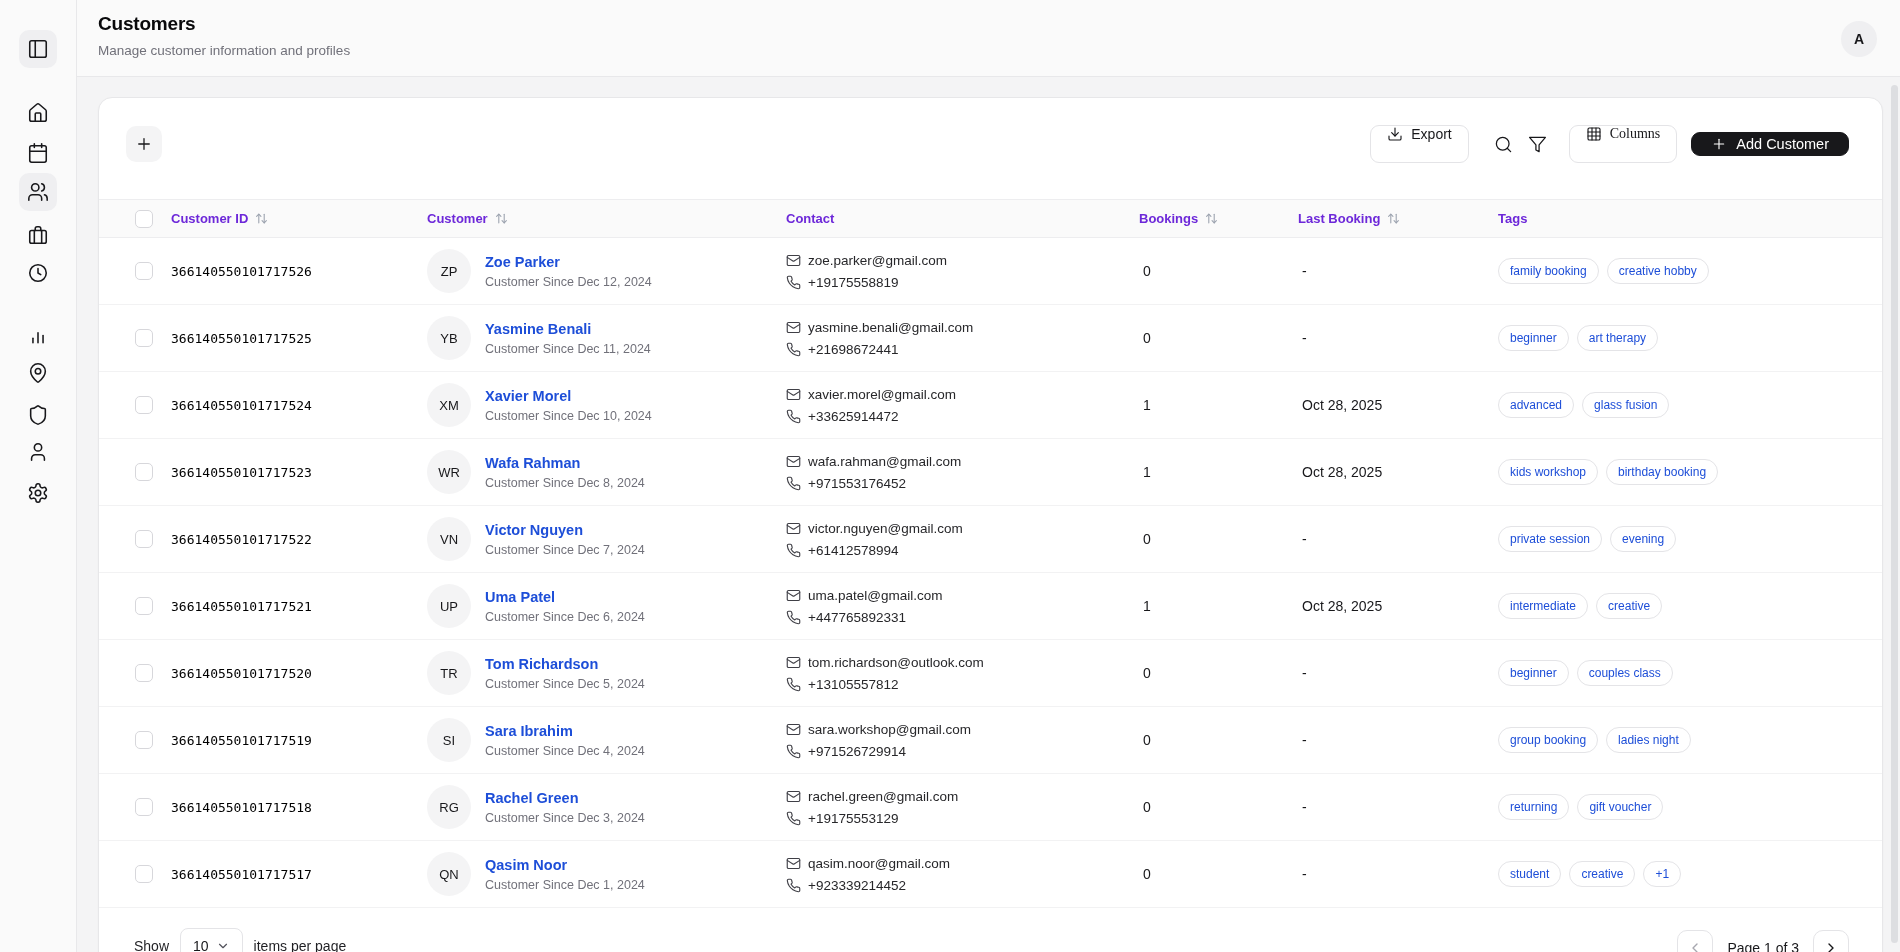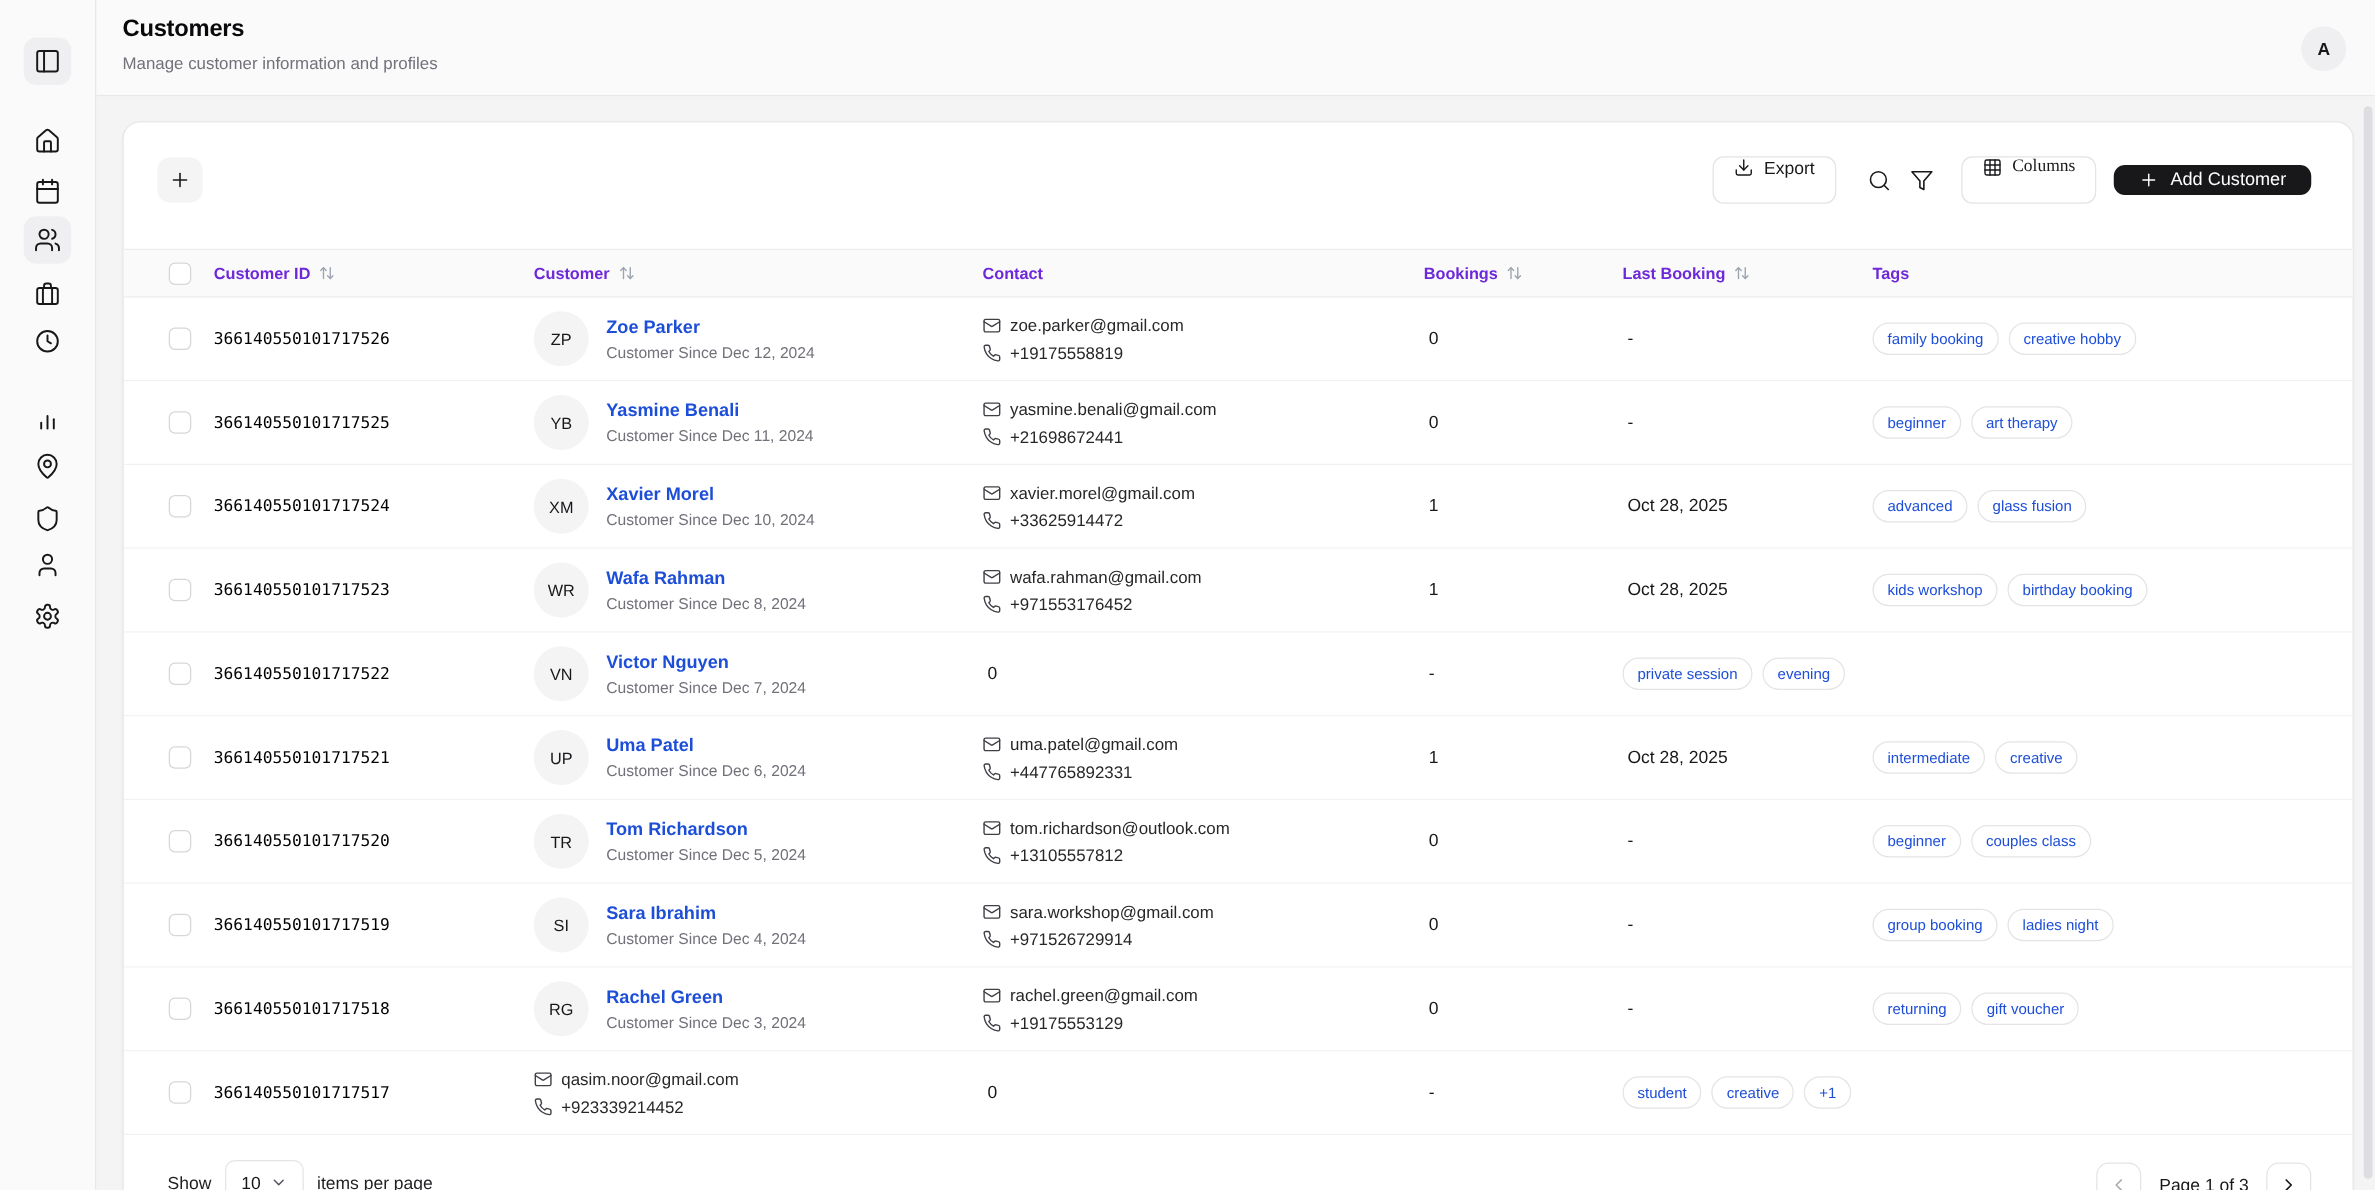--- a/index.html
+++ b/index.html
@@ -426,20 +426,35 @@
           <div class="checkbox"></div>
         </div>
     <div><span class="cid">366140550101717522</span></div>
     <div class="cust">
       <div class="avatar">VN</div>
       <div>
         <div class="cname">Victor Nguyen</div>
         <div class="csince">Customer Since Dec 7, 2024</div>
       </div>
     </div>
+    <div>
+      <div class="cline">
+        <svg class="icon" viewBox="0 0 24 24">
+              <rect x="2" y="4" width="20" height="16" rx="2"></rect>
+              <path d="m22 7-8.97 5.7a1.94 1.94 0 0 1-2.06 0L2 7"></path>
+            </svg>
+        <span>victor.nguyen@gmail.com</span>
+      </div>
+      <div class="cline">
+        <svg class="icon" viewBox="0 0 24 24">
+              <path d="M22 16.92v3a2 2 0 0 1-2.18 2 19.79 19.79 0 0 1-8.63-3.07 19.5 19.5 0 0 1-6-6 19.79 19.79 0 0 1-3.07-8.67A2 2 0 0 1 4.11 2h3a2 2 0 0 1 2 1.72c.127.96.361 1.903.7 2.81a2 2 0 0 1-.45 2.11L8.09 9.91a16 16 0 0 0 6 6l1.27-1.27a2 2 0 0 1 2.11-.45c.907.339 1.85.573 2.81.7A2 2 0 0 1 22 16.92z"></path>
+            </svg>
+        <span>+61412578994</span>
+      </div>
+    </div>
     <div><span class="num">0</span></div>
     <div><span class="ldate">-</span></div>
     <div class="tags">
           <span class="tag-pill">private session</span>
           <span class="tag-pill">evening</span>
         </div>
   </div>
 
   <div class="trow tgrid">
     <div>
@@ -579,20 +594,27 @@
           <span class="tag-pill">returning</span>
           <span class="tag-pill">gift voucher</span>
         </div>
   </div>
 
   <div class="trow tgrid">
     <div>
           <div class="checkbox"></div>
         </div>
     <div><span class="cid">366140550101717517</span></div>
+    <div class="cust">
+      <div class="avatar">QN</div>
+      <div>
+        <div class="cname">Qasim Noor</div>
+        <div class="csince">Customer Since Dec 1, 2024</div>
+      </div>
+    </div>
     <div>
       <div class="cline">
         <svg class="icon" viewBox="0 0 24 24">
               <rect x="2" y="4" width="20" height="16" rx="2"></rect>
               <path d="m22 7-8.97 5.7a1.94 1.94 0 0 1-2.06 0L2 7"></path>
             </svg>
         <span>qasim.noor@gmail.com</span>
       </div>
       <div class="cline">
         <svg class="icon" viewBox="0 0 24 24">

